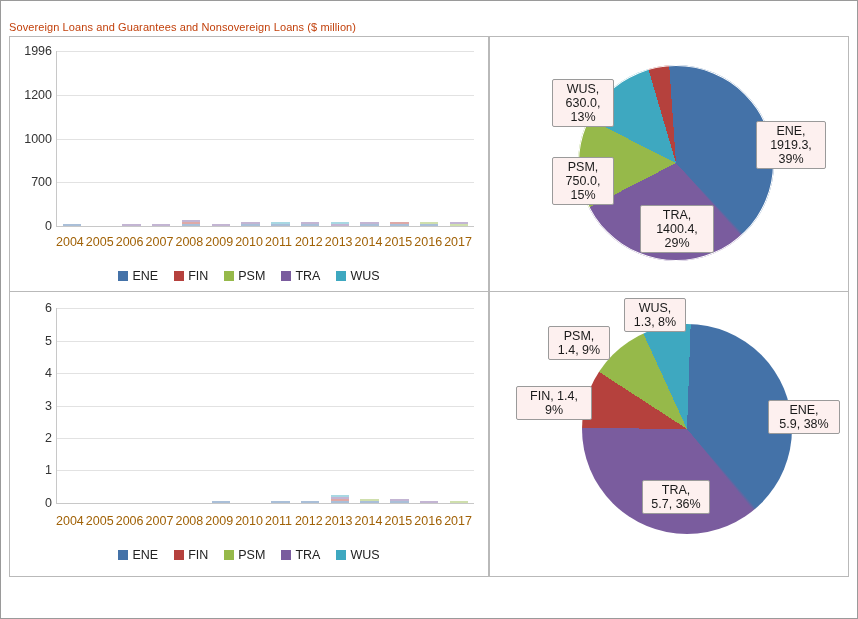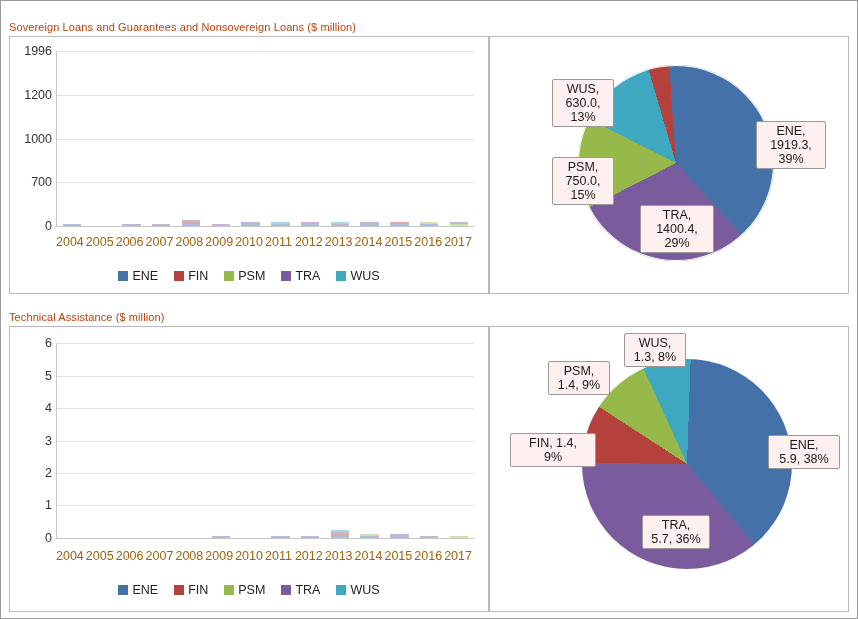--- a/index.html
+++ b/index.html
@@ -281,21 +281,20 @@
 15%</div>
           <div class="label" style="left:62px;top:42px;width:62px;">WUS,
 630.0,
 13%</div>
         </div>
       </div>
     </div>
   </div>
 
   <div class="section" style="height:327px;">
-    <div class="sec-title">Technical Assistance ($ million)</div>
     <div class="sec-body" style="height:286px;padding:0 8px 0 8px;box-sizing:border-box;">
 
       <div class="panel bar-panel">
         <div class="barchart">
           <div class="plot" style="top:16px;bottom:72px;">
             <div class="gridline" style="top:0%"></div>
             <div class="gridline" style="top:16.67%"></div>
             <div class="gridline" style="top:33.33%"></div>
             <div class="gridline" style="top:50%"></div>
             <div class="gridline" style="top:66.67%"></div>
@@ -422,21 +421,21 @@
                   #4472a8 0deg 136.8deg,
                   #7a5c9e 139deg 268.6deg,
                   #b5413d 268.6deg 301deg,
                   #96b94a 301deg 333.4deg,
                   #3ea8c0 333.4deg 360deg);"></div>
 
           <div class="label" style="left:278px;top:108px;width:72px;">ENE,
 5.9, 38%</div>
           <div class="label" style="left:152px;top:188px;width:68px;">TRA,
 5.7, 36%</div>
-          <div class="label" style="left:20px;top:94px;width:86px;margin-top:12px;">FIN, 1.4,
+          <div class="label" style="left:26px;top:94px;width:76px;">FIN, 1.4,
 9%</div>
           <div class="label" style="left:58px;top:34px;width:62px;">PSM,
 1.4, 9%</div>
           <div class="label" style="left:134px;top:6px;width:62px;">WUS,
 1.3, 8%</div>
         </div>
       </div>
     </div>
   </div>
 </div>

